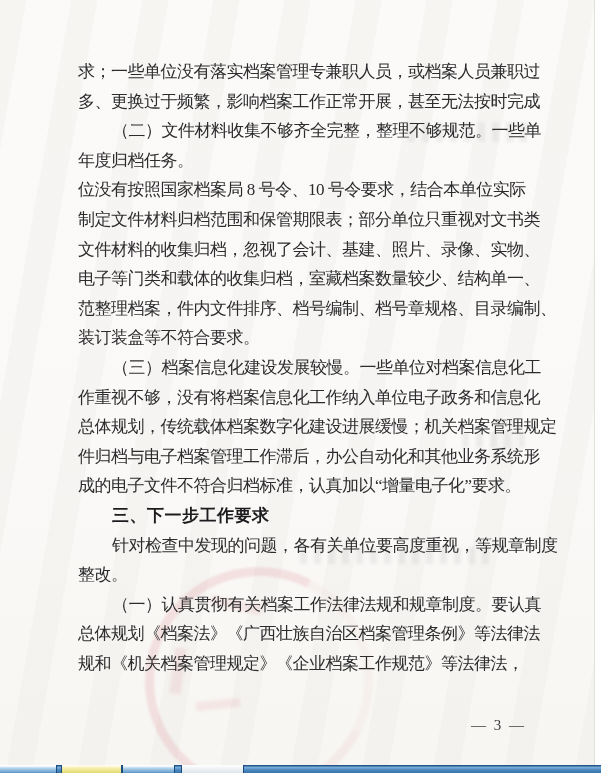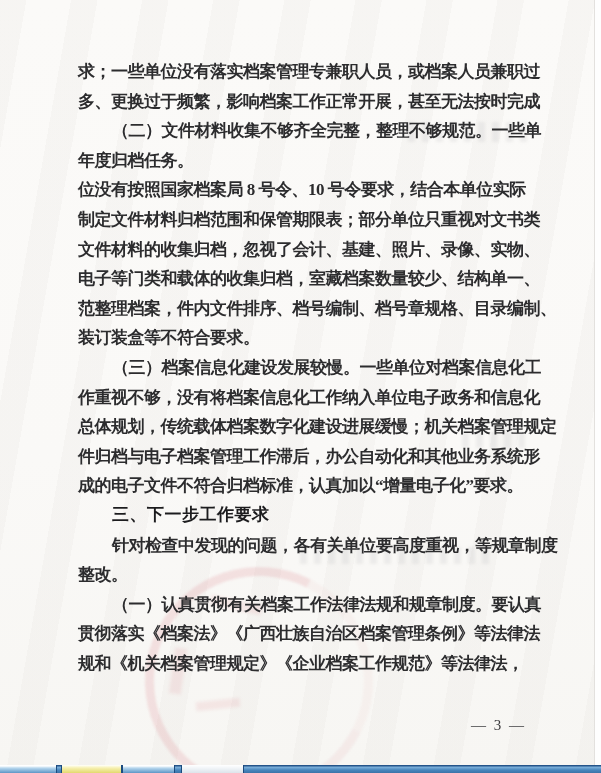--- a/index.html
+++ b/index.html
@@ -16,25 +16,24 @@
       linear-gradient(180deg,#fbfaf8 0%,#faf9f7 60%,#f7f6f3 100%);
     border-right:1px solid #e3e1de;
   }
   .textblock{
     position:absolute;left:78px;top:57px;width:450px;
     color:#2c2c2e;
   }
   .line{
     font-size:17px;line-height:29.6px;letter-spacing:-0.5px;
     white-space:nowrap;
-    font-weight:bold;
   }
   .line.indent{ text-indent:2em; }
   .line.bold{
-    font-family:Liberation Mono, monospace;
+    font-family:Liberation Serif, serif;
     font-weight:bold;color:#1c1c1e;letter-spacing:0.5px;
   }
   .pageno{
     position:absolute;top:717px;right:68px;
     font-size:15px;color:#3a3a3c;letter-spacing:2px;
   }
   
   .stamp{
     position:absolute;left:145px;top:567px;width:210px;height:210px;
     border-radius:50%;
@@ -96,21 +95,21 @@
       <div class="line">装订装盒等不符合要求。</div>
       <div class="line indent">（三）档案信息化建设发展较慢。一些单位对档案信息化工</div>
       <div class="line">作重视不够，没有将档案信息化工作纳入单位电子政务和信息化</div>
       <div class="line">总体规划，传统载体档案数字化建设进展缓慢；机关档案管理规定</div>
       <div class="line">件归档与电子档案管理工作滞后，办公自动化和其他业务系统形</div>
       <div class="line">成的电子文件不符合归档标准，认真加以“增量电子化”要求。</div>
       <div class="line indent bold">三、下一步工作要求</div>
       <div class="line indent">针对检查中发现的问题，各有关单位要高度重视，等规章制度</div>
       <div class="line">整改。</div>
       <div class="line indent">（一）认真贯彻有关档案工作法律法规和规章制度。要认真</div>
-      <div class="line">贯彻落实《档案法》《广西壮族自治区档案管理条例》等法律法</div>
+      <div class="line">总体规划《档案法》《广西壮族自治区档案管理条例》等法律法</div>
       <div class="line">规和《机关档案管理规定》《企业档案工作规范》等法律法，</div>
     </div>
 
   <div class="pageno">— 3 —</div>
 </div>
 
 <div class="taskbar">
   <div class="tb-btn tb-blue1"></div>
   <div class="tb-btn tb-yellow"></div>
   <div class="tb-btn tb-blue2"></div>

